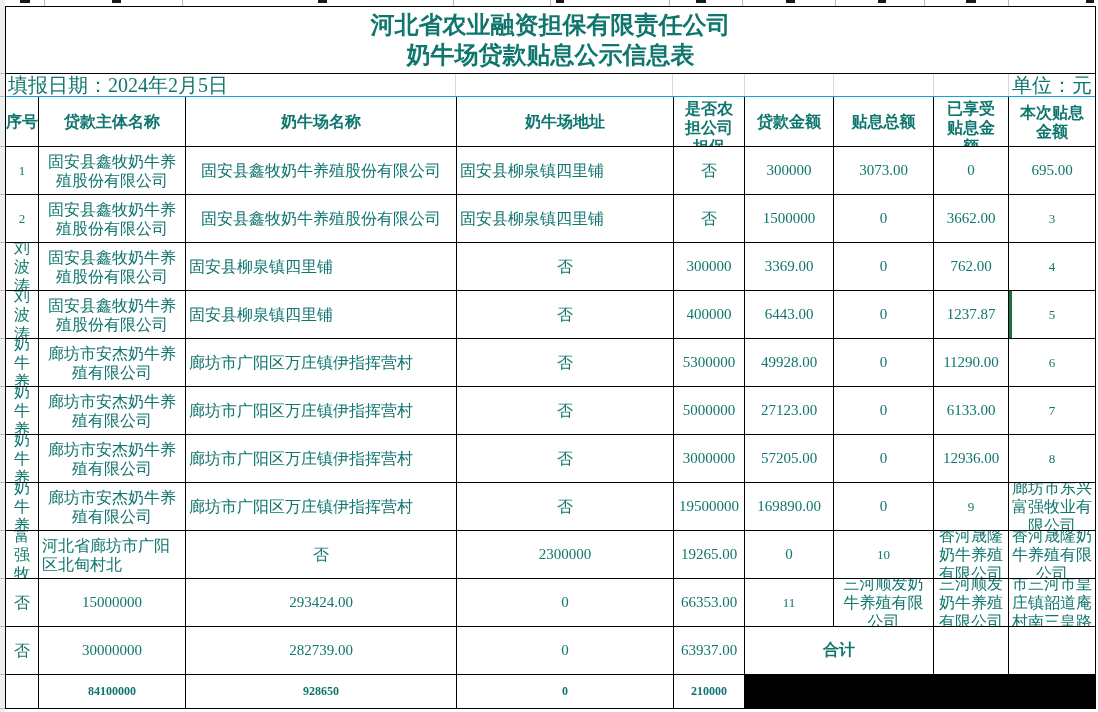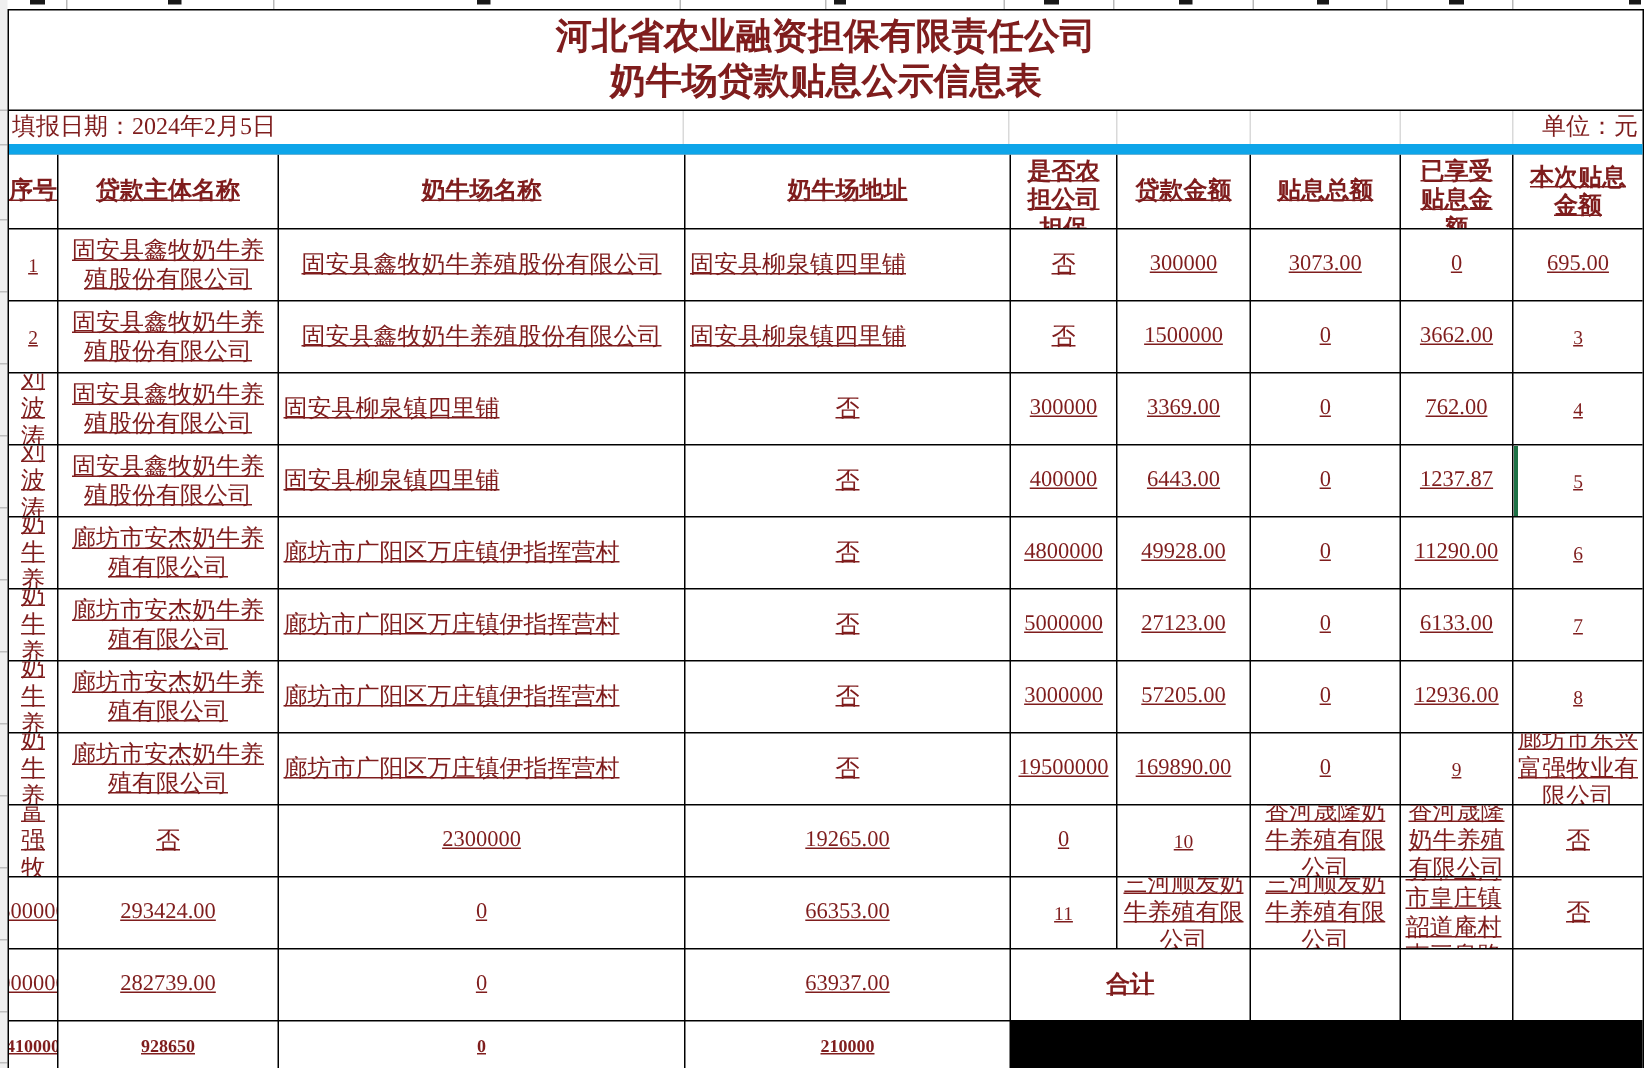--- a/index.html
+++ b/index.html
@@ -1,33 +1,33 @@
 <!DOCTYPE html>
 <html style="--sel: #1e7145;"><head>
 <meta charset="utf-8">
 <style>
   html,body{margin:0;padding:0;background:#fff;}
   .screen{position:relative;width:1098px;height:712px;background:#ffffff;overflow:hidden;
-          font-family:"Liberation Serif","DejaVu Serif",serif;color:#7f1d1d;}
+          font-family:"Liberation Serif","DejaVu Serif",serif;color:#0f766e;}
   
   .gutter{position:absolute;left:0;top:0;width:5px;height:712px;background:#efefef;}
   .gutter .tick{position:absolute;left:0;width:5px;height:1px;background:#bdbdbd;}
   
   .stub{position:absolute;top:0;width:1px;height:7px;background:#b9b9b9;}
   .dash{position:absolute;top:0;height:3px;background:#1a1a1a;}
   
   .sheet{position:absolute;left:5px;top:6px;width:1091px;border:1px solid #000;box-sizing:border-box;background:#fff;}
   .title-block{height:66px;border-bottom:1px solid #000;display:flex;flex-direction:column;
                align-items:center;justify-content:center;font-weight:bold;font-size:24px;line-height:30px;}
-  .meta-row{position:relative;height:22px;border-bottom:7px solid #0ea5e9;font-size:16px;line-height:22px;text-decoration:underline;}
+  .meta-row{position:relative;height:22px;border-bottom:1px solid #0ea5e9;font-size:20px;line-height:22px;text-decoration:underline;}
   .meta-date{position:absolute;left:2px;top:0;}
   .meta-unit{position:absolute;right:3px;top:0;}
   .meta-row .vline{position:absolute;top:0;width:1px;height:22px;background:#d9d9d9;}
   .grid{display:grid;grid-template-columns:32px 146px 270px 216px 70px 88px 99px 74px 86px;
-        grid-template-rows:49px repeat(11,47px) 33px;gap:1px;background:#000;text-decoration:underline;}
+        grid-template-rows:49px repeat(11,47px) 33px;gap:1px;background:#000;}
   .c{background:#fff;display:flex;align-items:center;justify-content:center;text-align:center;
      overflow:hidden;min-width:0;}
   .hdr{font-weight:bold;font-size:16px;line-height:19px;}
   .hdr.clip{align-items:flex-start;padding-top:2px;}
   .w48{display:inline-block;width:48px;text-align:center;}
   .w64{display:inline-block;width:64px;text-align:center;}
   .seq{font-size:13px;}
   .name{font-size:16px;line-height:19px;padding:0 2px;}
   .addr{justify-content:flex-start;text-align:left;padding:0 3px;}
   .num{font-size:15px;}
@@ -145,21 +145,21 @@
         <div class="c name">否</div>
         <div class="c num">400000</div>
         <div class="c num">6443.00</div>
         <div class="c num">0</div>
         <div class="c num">1237.87</div>
         <div class="c seq selected">5</div>
         <div class="c name">廊坊市安杰奶牛养殖有限公司</div>
         <div class="c name">廊坊市安杰奶牛养殖有限公司</div>
         <div class="c name addr">廊坊市广阳区万庄镇伊指挥营村</div>
         <div class="c name">否</div>
-        <div class="c num">4800000</div>
+        <div class="c num">5300000</div>
         <div class="c num">49928.00</div>
         <div class="c num">0</div>
         <div class="c num">11290.00</div>
         <div class="c seq">6</div>
         <div class="c name">廊坊市安杰奶牛养殖有限公司</div>
         <div class="c name">廊坊市安杰奶牛养殖有限公司</div>
         <div class="c name addr">廊坊市广阳区万庄镇伊指挥营村</div>
         <div class="c name">否</div>
         <div class="c num">5000000</div>
         <div class="c num">27123.00</div>
@@ -178,20 +178,21 @@
         <div class="c name">廊坊市安杰奶牛养殖有限公司</div>
         <div class="c name">廊坊市安杰奶牛养殖有限公司</div>
         <div class="c name addr">廊坊市广阳区万庄镇伊指挥营村</div>
         <div class="c name">否</div>
         <div class="c num">19500000</div>
         <div class="c num">169890.00</div>
         <div class="c num">0</div>
         <div class="c seq">9</div>
         <div class="c name">廊坊市东兴富强牧业有限公司</div>
         <div class="c name">廊坊市东兴富强牧业有限公司</div>
+        <div class="c name addr">河北省廊坊市广阳区北甸村北</div>
         <div class="c name">否</div>
         <div class="c num">2300000</div>
         <div class="c num">19265.00</div>
         <div class="c num">0</div>
         <div class="c seq">10</div>
         <div class="c name">香河晟隆奶牛养殖有限公司</div>
         <div class="c name">香河晟隆奶牛养殖有限公司</div>
         <div class="c name">否</div>
         <div class="c num">15000000</div>
         <div class="c num">293424.00</div>

